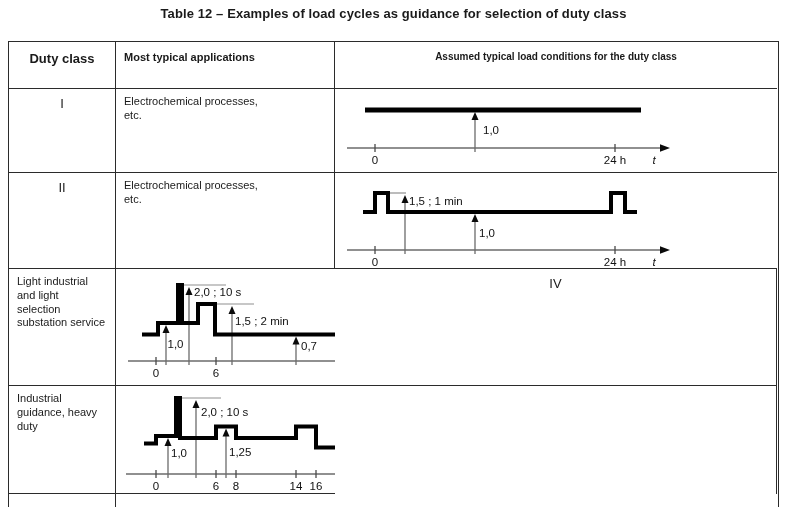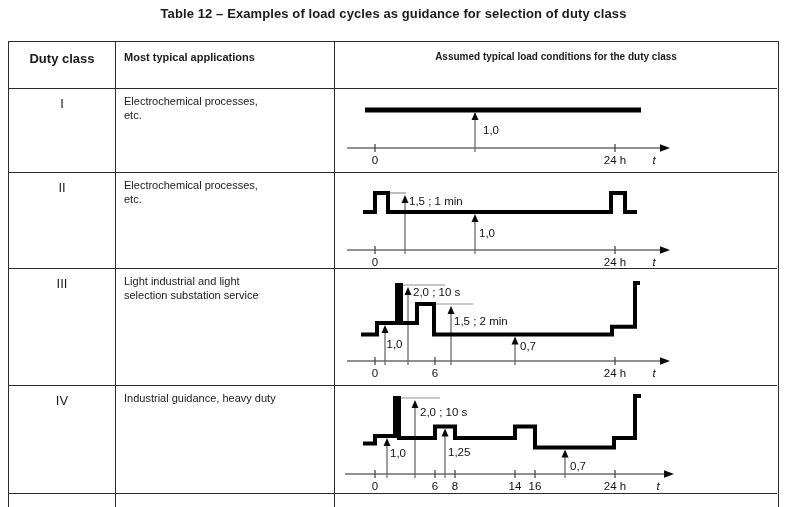--- a/index.html
+++ b/index.html
@@ -72,21 +72,20 @@
             <line x1="70" y1="81" x2="70" y2="28" stroke="#6b6b6b" stroke-width="1.3"></line>
             <polygon points="70,22 66.5,30 73.5,30" fill="#0a0a0a"></polygon>
             <text x="74" y="31.6" font-size="11.5" fill="#111111">1,5 ;  1 min</text>
             <line x1="140" y1="81" x2="140" y2="47" stroke="#6b6b6b" stroke-width="1.3"></line>
             <polygon points="140,41 136.5,49 143.5,49" fill="#0a0a0a"></polygon>
             <text x="144" y="63.9" font-size="11.5" fill="#111111">1,0</text>
             <polyline points="28,39 40,39 40,20 53,20 53,39 276,39 276,20 290,20 290,39 302,39" fill="none" stroke="#000000" stroke-width="4" stroke-linejoin="miter"></polyline>
           </svg></div>
       </div>
 
-    <div class="cell c1">III</div>
     <div class="cell c2">Light industrial and light
 selection substation service</div>
     <div class="cell c3">
         <div><svg width="441" height="117" viewBox="0 0 441 117">
             <line x1="12" y1="92" x2="326" y2="92" stroke="#6b6b6b" stroke-width="1.4"></line>
             <polygon points="335,92 325,88.2 325,95.8" fill="#0a0a0a"></polygon>
             <text x="319" y="108" font-size="11.5" font-style="italic" font-family="&quot;Liberation Serif&quot;, serif" fill="#111111" text-anchor="middle">t</text>
             <line x1="40" y1="88" x2="40" y2="96" stroke="#4a4a4a" stroke-width="1.3"></line>
             <text x="40" y="108" font-size="11.5" fill="#111111" text-anchor="middle">0</text>
             <line x1="100" y1="88" x2="100" y2="96" stroke="#4a4a4a" stroke-width="1.3"></line>

